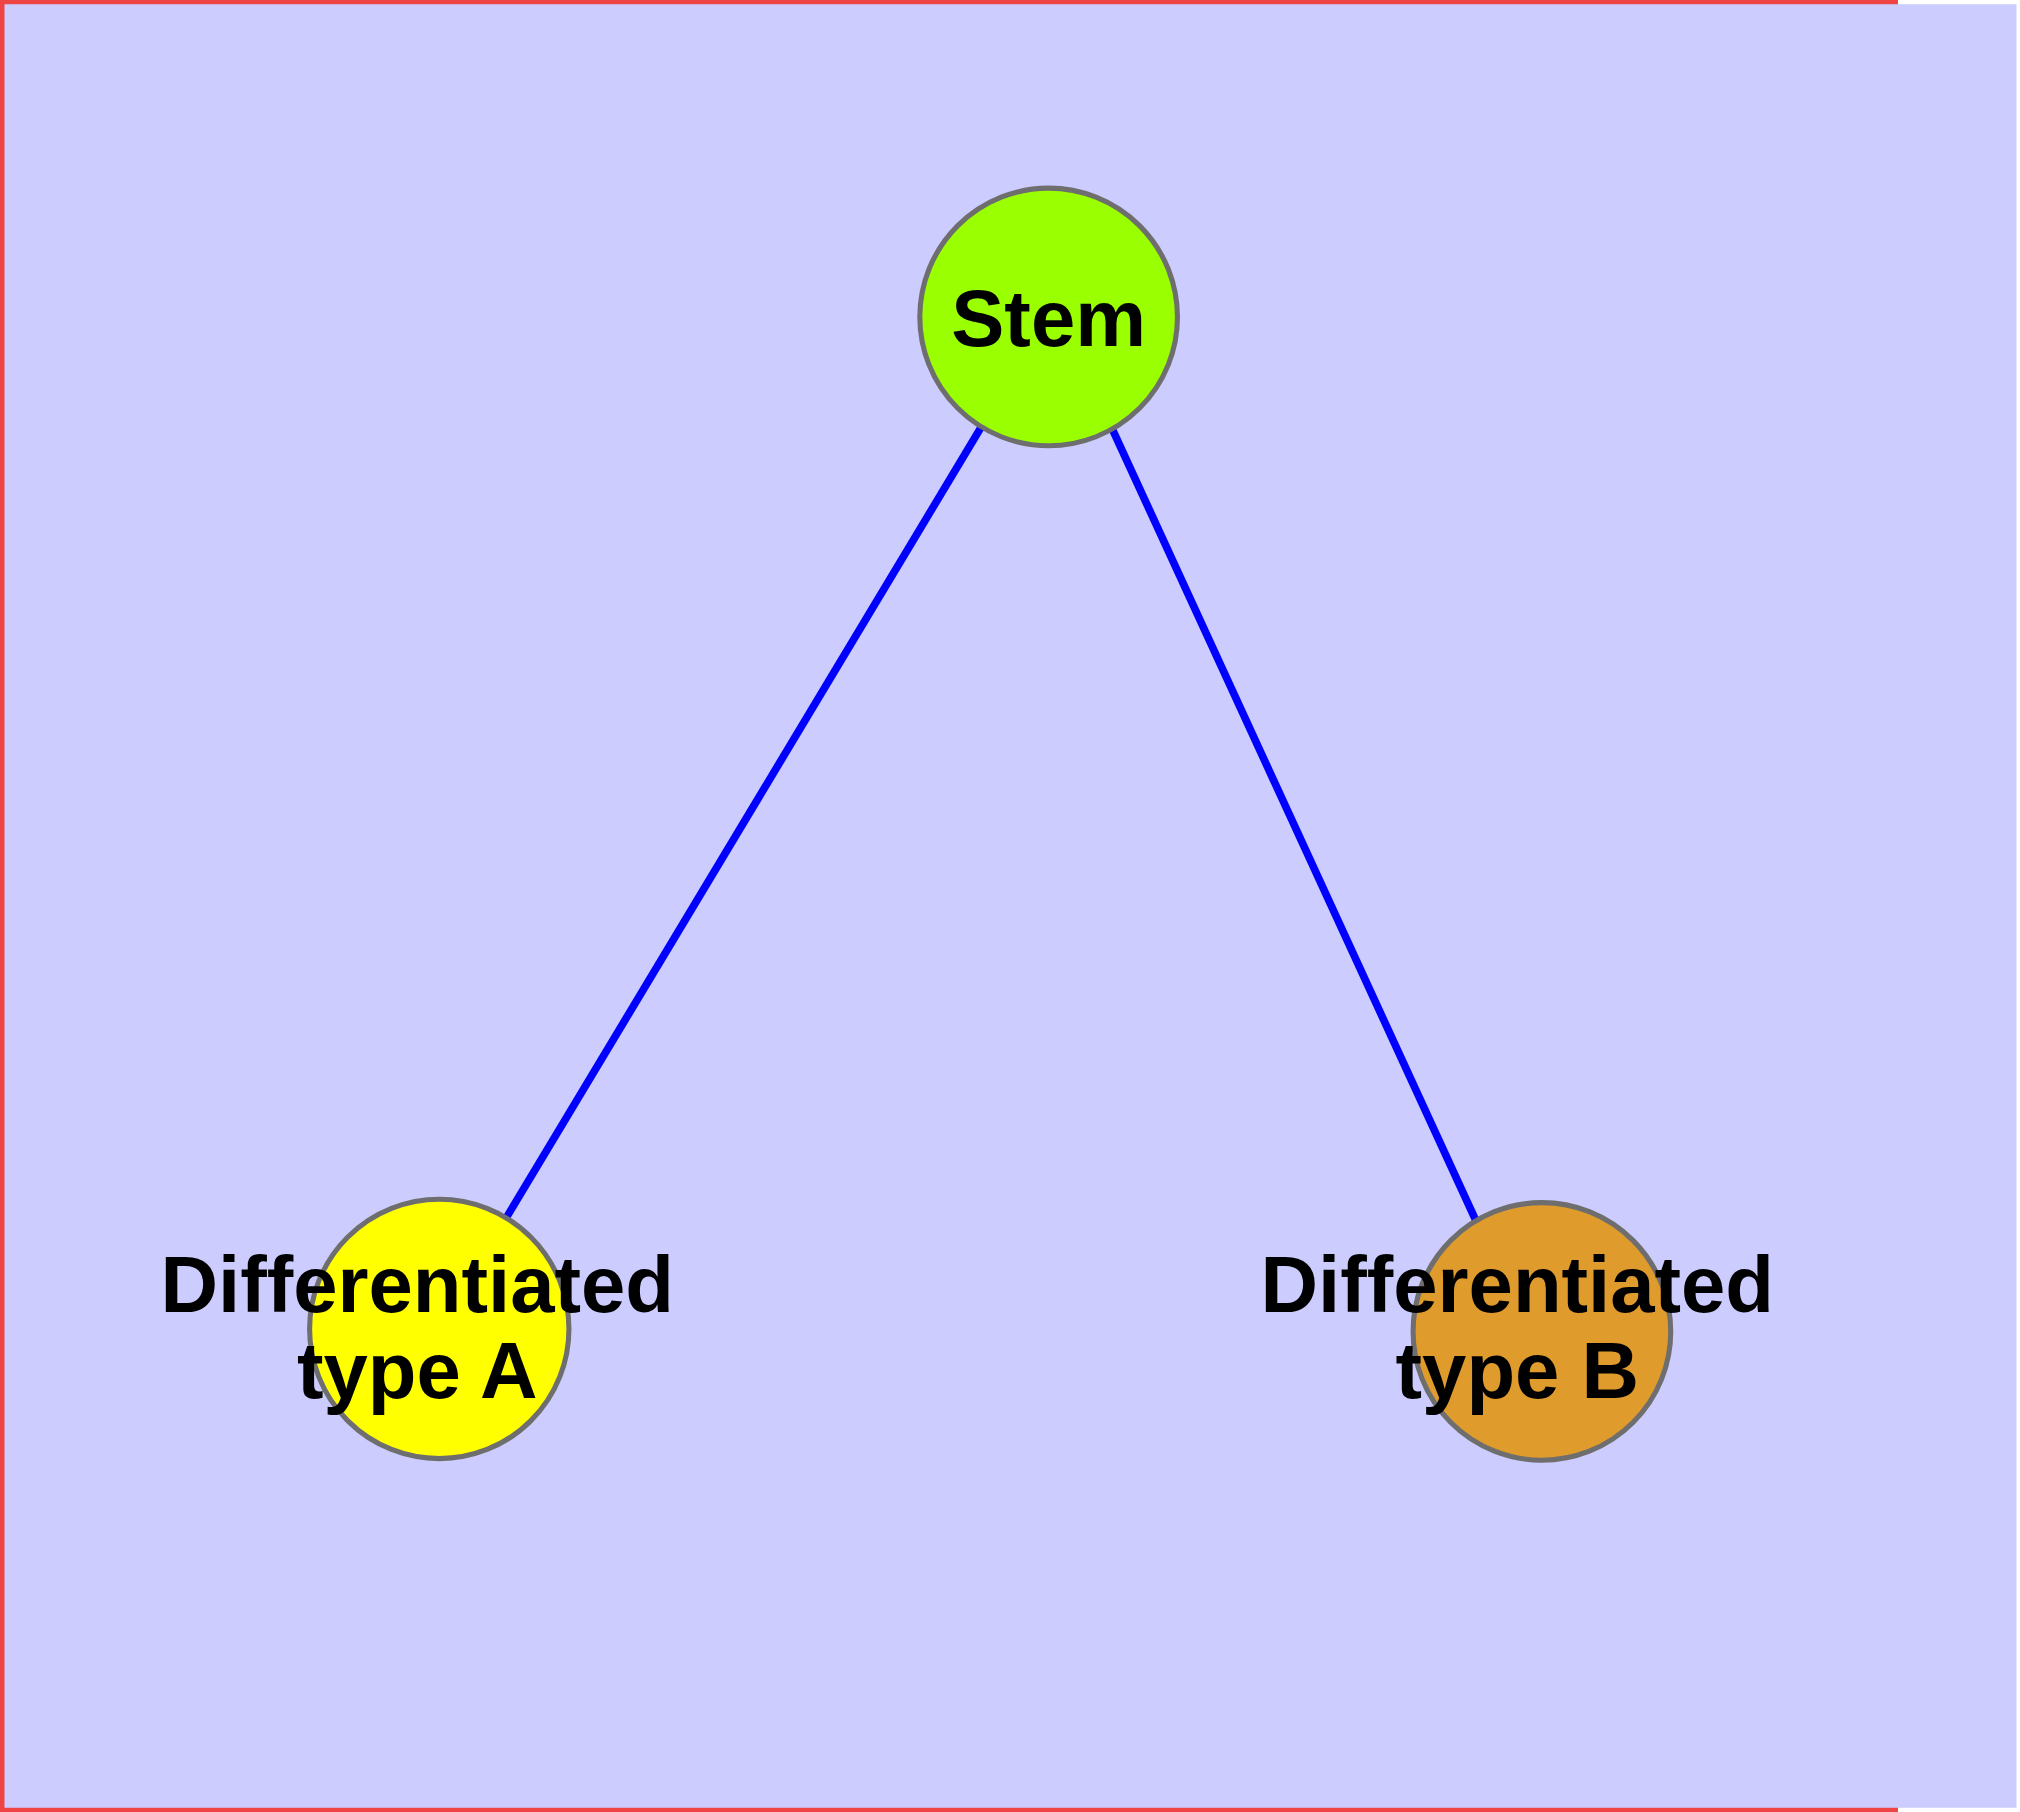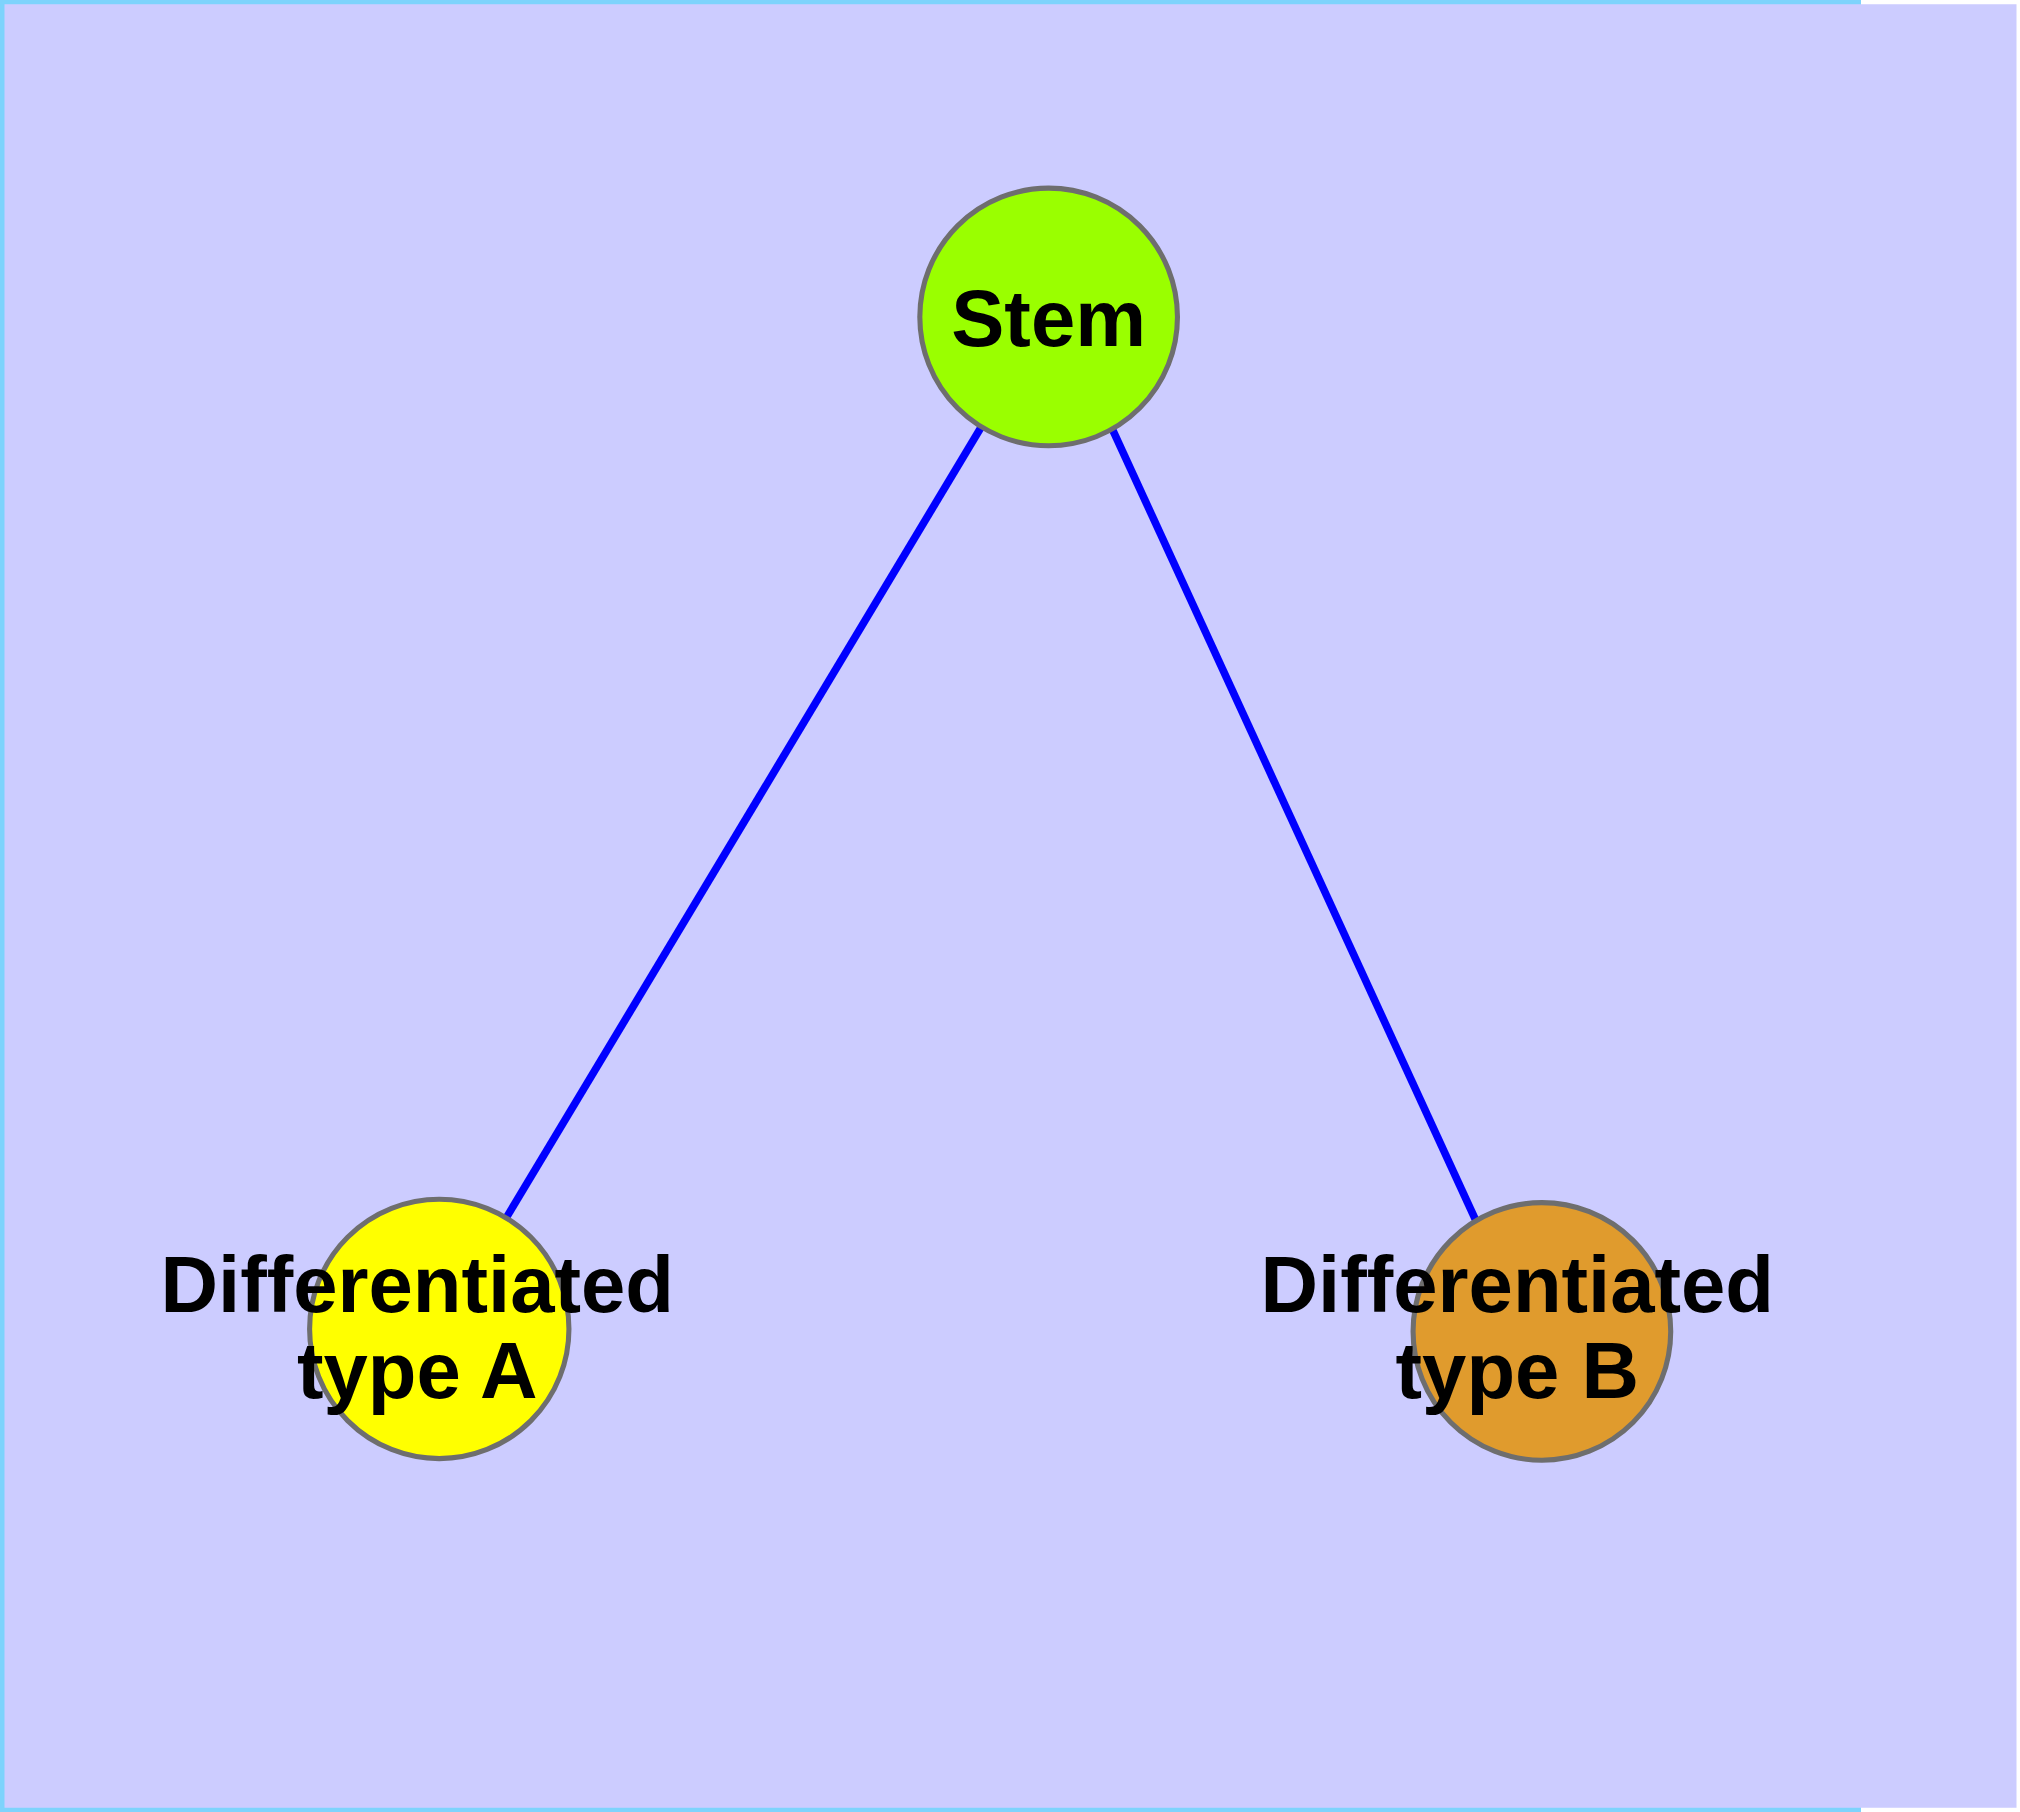--- a/index.html
+++ b/index.html
@@ -10,21 +10,22 @@
   body {
     width: 2021px;
     height: 1812px;
     overflow: hidden;
     font-family: "Liberation Sans", sans-serif;
   }
   #graph-canvas {
     position: relative;
     width: 1861px;
     height: 1812px;
-    background: #7dd3fc;
+    background: #ef4444;
+    padding-left: 37px;
   }
   #graph-svg {
     position: absolute;
     top: 0;
     left: 0;
     width: 2021px;
     height: 1812px;
     display: block;
   }
   .node-label {

